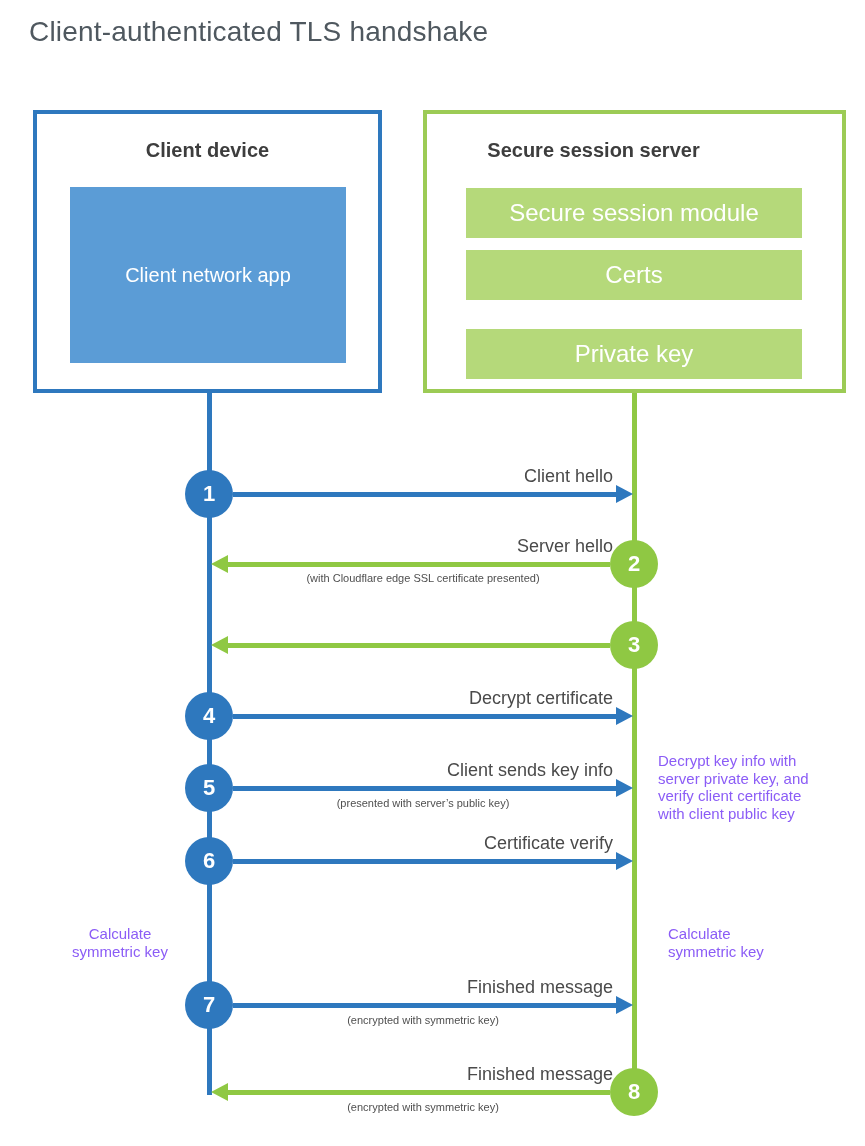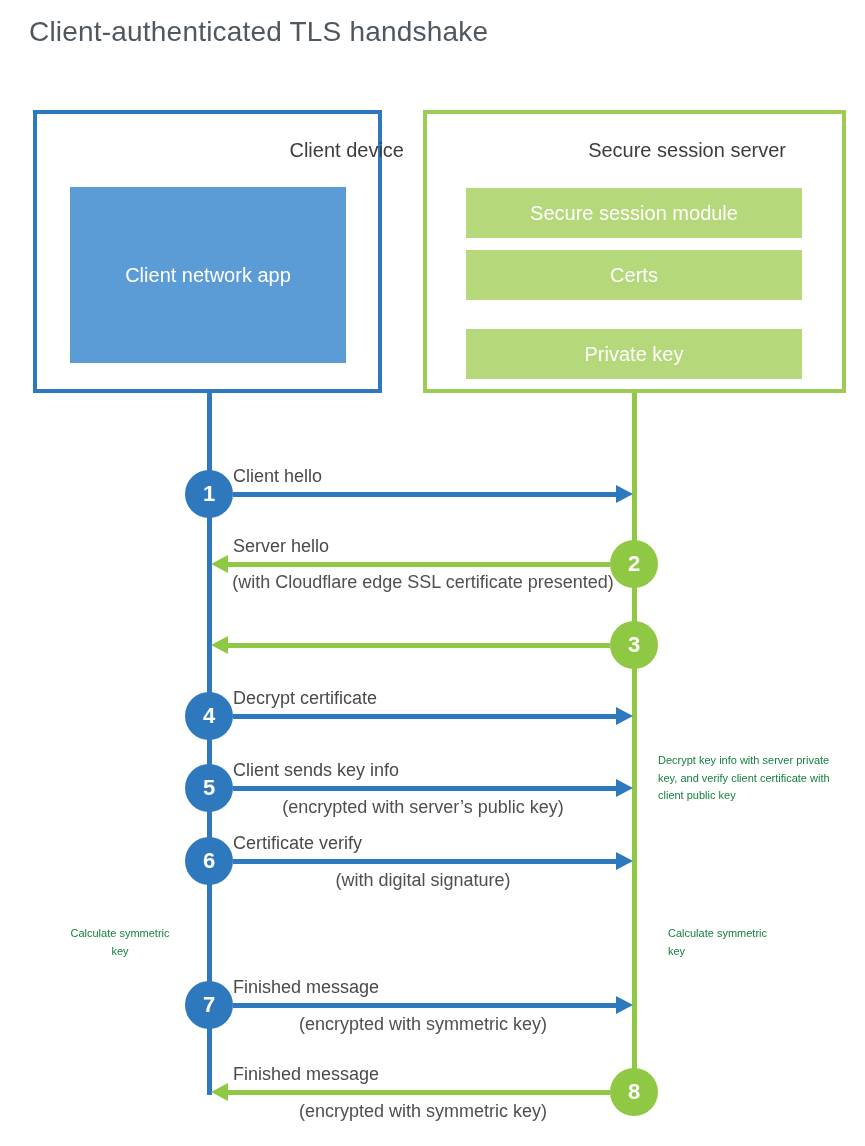--- a/index.html
+++ b/index.html
@@ -13,34 +13,34 @@
   .abs{position:absolute;}
   #page-title{
     left:29px;top:16px;
     font-size:28px;font-weight:300;color:#4f585f;letter-spacing:.2px;
   }
   
   .device-box{box-sizing:border-box;background:#fff;}
   #client-box{left:33px;top:110px;width:349px;height:283px;border:4px solid #2e78be;}
   #server-box{left:423px;top:110px;width:423px;height:283px;border:4px solid #9ccb55;}
   .box-title{
-    font-size:20px;font-weight:normal;color:#3d3d3d;text-align:right;padding-left:22px;
+    font-size:20px;font-weight:bold;color:#3d3d3d;text-align:center;
   }
   #client-box-title{left:33px;top:139px;width:349px;}
   #server-box-title{left:423px;top:139px;width:341px;}
   #client-app-box{
     left:70px;top:187px;width:276px;height:176px;background:#5b9cd6;
     display:flex;align-items:center;justify-content:center;text-align:center;
     color:#ffffff;font-size:20px;line-height:26px;
   }
   #client-app-box .inner{max-width:170px;}
   .server-bar{
     left:466px;width:336px;height:50px;background:#b5d97a;
     display:flex;align-items:center;justify-content:center;
-    color:#ffffff;font-size:20px;
+    color:#ffffff;font-size:24px;
   }
   
   .vline{width:5px;}
   #client-lifeline{left:207px;top:393px;height:702px;background:#2e78be;}
   #server-lifeline{left:632px;top:393px;height:699px;background:#8fc843;}
   
   .circle{
     width:48px;height:48px;border-radius:50%;
     display:flex;align-items:center;justify-content:center;
     color:#ffffff;font-size:22px;font-weight:bold;
@@ -49,29 +49,29 @@
   .circle.green{background:#8fc843;}
   
   .hline{height:5px;}
   .hline.blue{background:#2e78be;left:233px;width:383px;}
   .hline.green{background:#8fc843;left:228px;width:382px;}
   .head{width:0;height:0;border-top:9px solid transparent;border-bottom:9px solid transparent;}
   .head.right{left:616px;border-left:17px solid #2e78be;}
   .head.left{left:211px;border-right:17px solid #8fc843;}
   
   .msg-label{
-    left:233px;width:380px;text-align:left;
+    left:233px;width:380px;text-align:right;
     font-size:18px;color:#4a4a4a;
   }
   .msg-sub{
     left:213px;width:420px;text-align:center;
-    font-size:18px;color:#4f4f4f;
+    font-size:11px;color:#4f4f4f;
   }
   
-  .side-note{font-size:11px;color:#15803d;line-height:17.5px;}
+  .side-note{font-size:15px;color:#8b5cf6;line-height:17.5px;}
   #calc-left{left:65px;top:925px;width:110px;text-align:center;}
   #calc-right{left:668px;top:925px;width:110px;text-align:left;}
   #decrypt-note{left:658px;top:752px;width:172px;text-align:left;}
 </style>
 </head>
 <body>
 
 <div id="canvas">
 
   <div class="abs" id="page-title">Client-authenticated TLS handshake</div>
@@ -113,27 +113,26 @@
   <div class="abs circle green" style="left:610px;top:621px">3</div>
 
   <div class="abs msg-label" style="top:688px">Decrypt certificate</div>
   <div class="abs hline blue" style="top:714px"></div>
   <div class="abs head right" style="top:707px"></div>
   <div class="abs circle blue" style="left:185px;top:692px">4</div>
 
   <div class="abs msg-label" style="top:760px">Client sends key info</div>
   <div class="abs hline blue" style="top:786px"></div>
   <div class="abs head right" style="top:779px"></div>
-  <div class="abs msg-sub" style="top:797px">(encrypted with server’s public key)</div>
+  <div class="abs msg-sub" style="top:797px">(presented with server’s public key)</div>
   <div class="abs circle blue" style="left:185px;top:764px">5</div>
 
   <div class="abs msg-label" style="top:833px">Certificate verify</div>
   <div class="abs hline blue" style="top:859px"></div>
   <div class="abs head right" style="top:852px"></div>
-  <div class="abs msg-sub" style="top:870px">(with digital signature)</div>
   <div class="abs circle blue" style="left:185px;top:837px">6</div>
 
   <div class="abs side-note" id="decrypt-note">Decrypt key info with server private key, and verify client certificate with client public key</div>
   <div class="abs side-note" id="calc-left">Calculate symmetric key</div>
   <div class="abs side-note" id="calc-right">Calculate symmetric key</div>
 
   <div class="abs msg-label" style="top:977px">Finished message</div>
   <div class="abs hline blue" style="top:1003px"></div>
   <div class="abs head right" style="top:996px"></div>
   <div class="abs msg-sub" style="top:1014px">(encrypted with symmetric key)</div>

